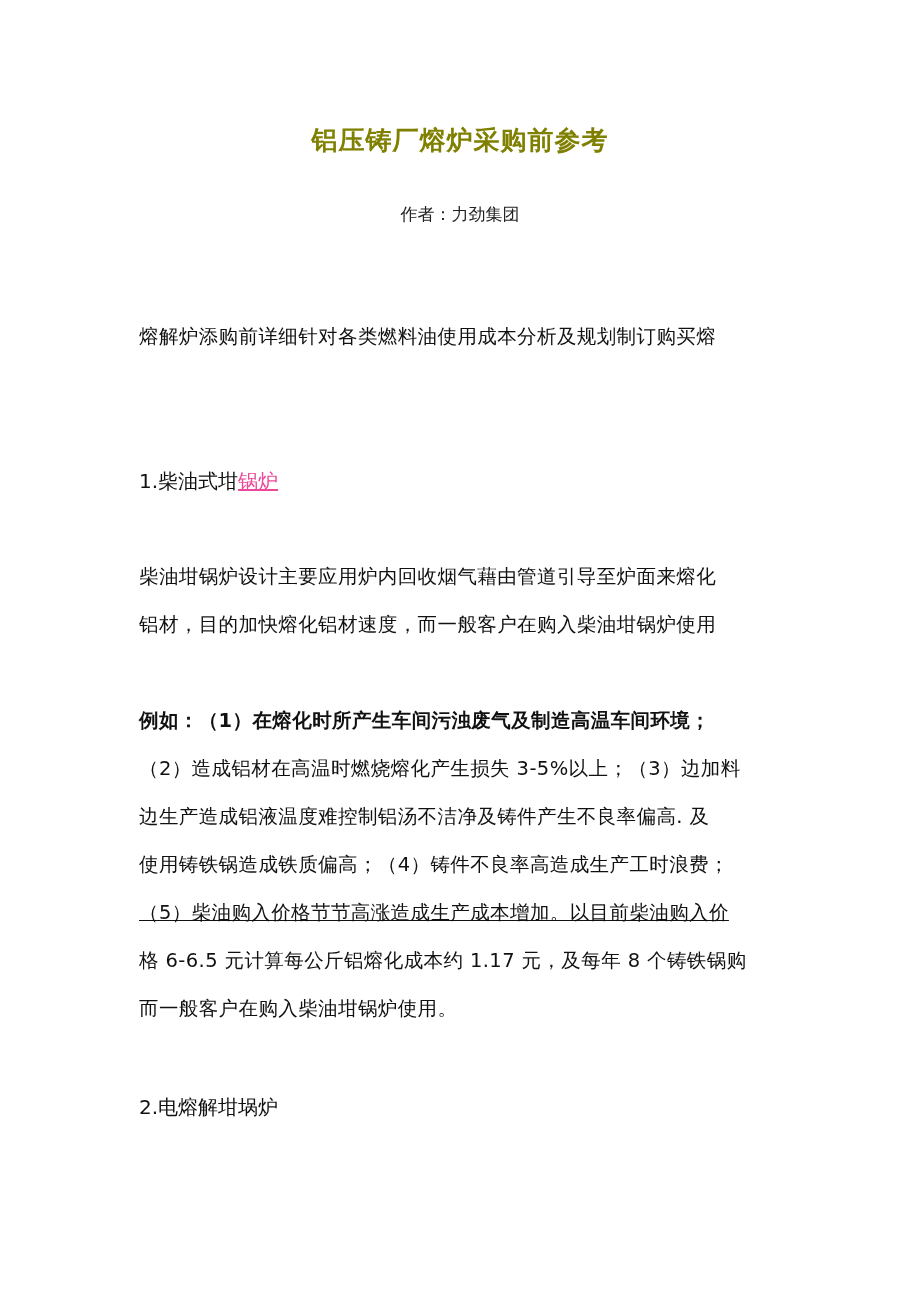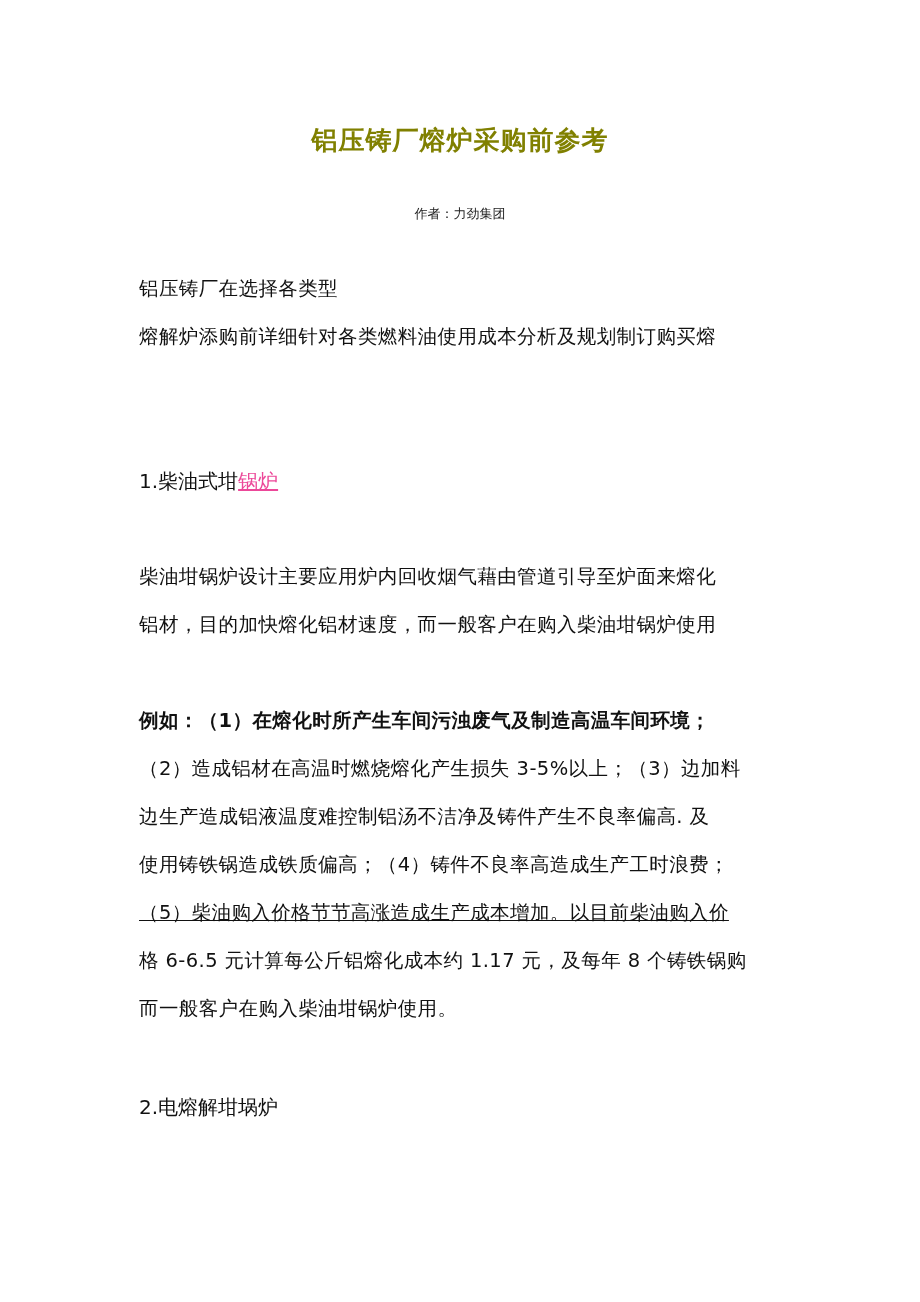--- a/index.html
+++ b/index.html
@@ -32,21 +32,21 @@
       color: #808000;
       letter-spacing: 1px;
       line-height: 40px;
     }
     .author {
       position: absolute;
       left: 0;
       width: 920px;
       top: 200px;
       text-align: center;
-      font-size: 13px;
+      font-size: 17px;
       line-height: 28px;
       color: #222222;
     }
     .line {
       position: absolute;
       left: 139px;
       font-size: 19.5px;
       line-height: 30px;
       white-space: nowrap;
       color: #111111;
@@ -68,21 +68,20 @@
   </style>
 </head>
 <body>
 
 <div class="page">
 
   <div class="title">铝压铸厂熔炉采购前参考</div>
 
   <div class="author">作者：力劲集团</div>
 
-  <div class="line" style="top:274px;">铝压铸厂在选择各类型</div>
   <div class="line" style="top:322px;">熔解炉添购前详细针对各类燃料油使用成本分析及规划制订购买熔</div>
 
   <div class="heading" style="top:466px;">
     <span>1.柴油式坩</span><span class="link">锅炉</span>
   </div>
 
   <div class="line" style="top:562px;">柴油坩锅炉设计主要应用炉内回收烟气藉由管道引导至炉面来熔化</div>
   <div class="line" style="top:610px;">铝材，目的加快熔化铝材速度，而一般客户在购入柴油坩锅炉使用</div>
   <div class="line" style="top:706px;font-weight:bold;">例如：（1）在熔化时所产生车间污浊废气及制造高温车间环境；</div>
   <div class="line" style="top:754px;">（2）造成铝材在高温时燃烧熔化产生损失 3-5%以上；（3）边加料</div>

